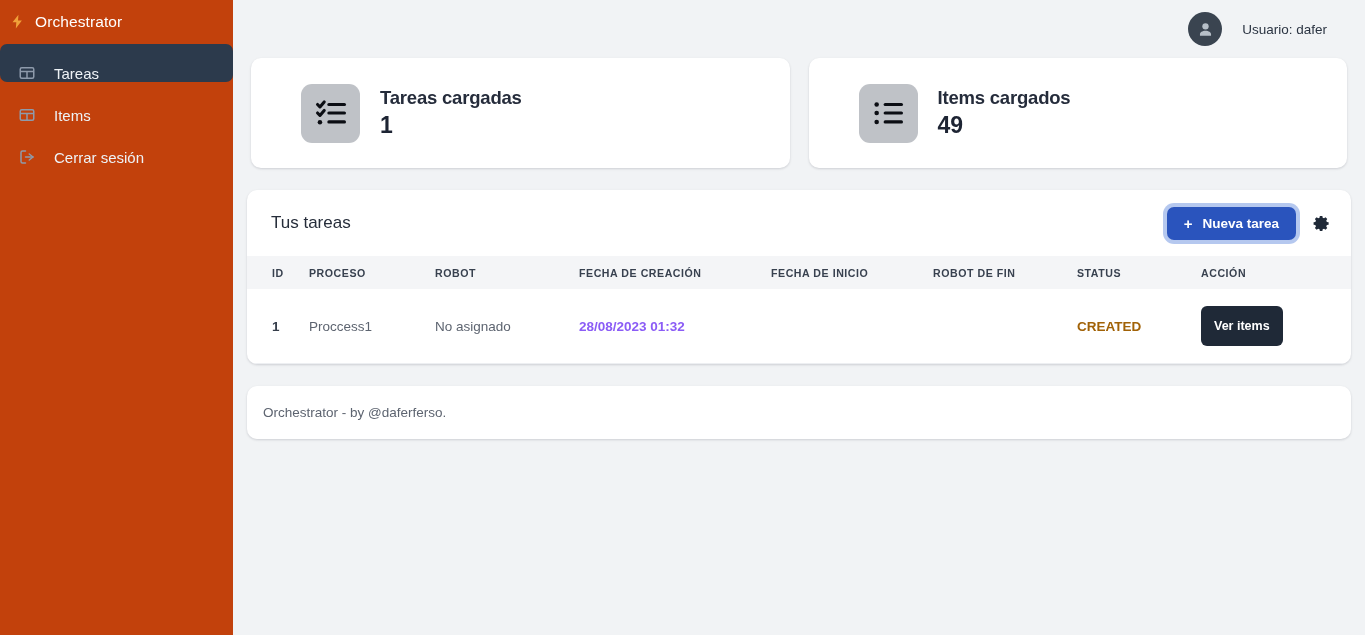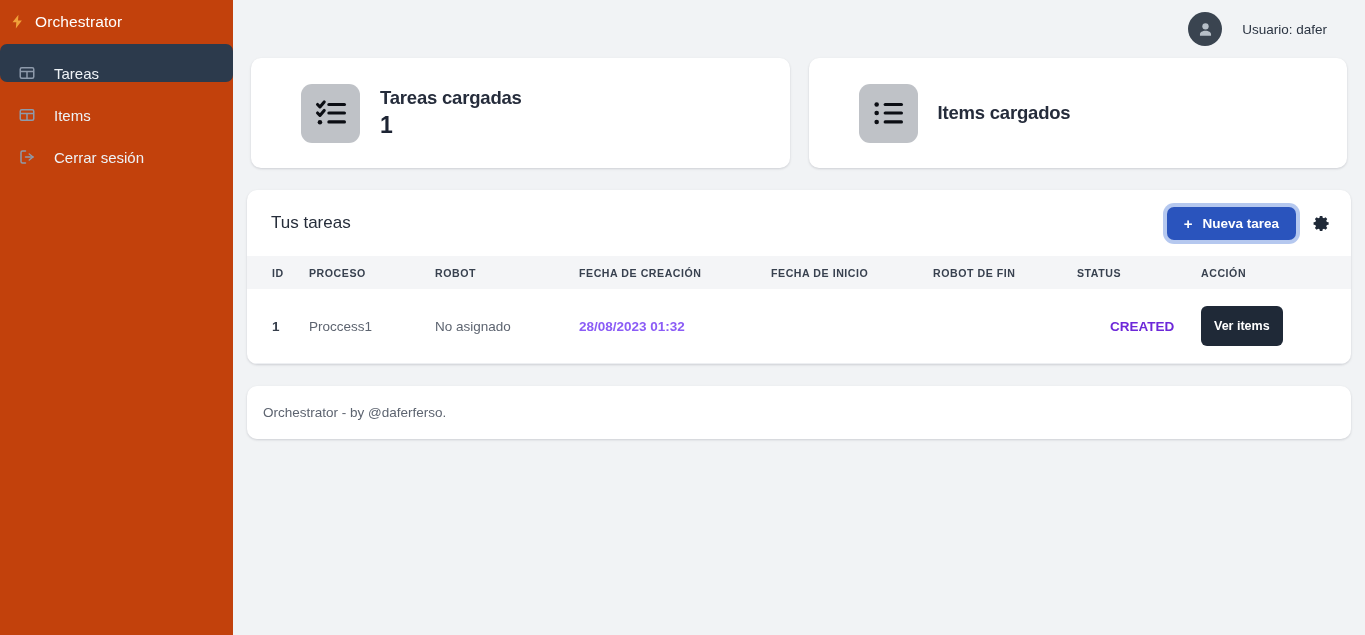--- a/index.html
+++ b/index.html
@@ -119,21 +119,21 @@
   .c-id    { width: 62px; padding-left: 25px; }
   .c-proc  { width: 126px; }
   .c-robot { width: 144px; }
   .c-crea  { width: 192px; }
   .c-ini   { width: 162px; }
   .c-fin   { width: 144px; }
   .c-stat  { width: 124px; }
   .c-acc   { width: auto; }
   td.c-id { color: #363e4b; font-weight: bold; }
   td.c-crea { color: #8b5cf6; font-weight: bold; }
-  .status-created { color: #6d28d9; font-weight: bold; font-size: 13.5px; margin-left: 33px; }
+  .status-created { color: #a16207; font-weight: bold; font-size: 13.5px; }
   .btn-ver {
     background: #1f2937; color: #ffffff; border: none;
     border-radius: 6px; height: 40px; padding: 0 13px;
     font-size: 12.5px; font-weight: bold; cursor: pointer;
     font-family: "Liberation Sans", sans-serif;
   }
 
   
   .footer {
     margin-top: 22px; background: #ffffff; border-radius: 10px;
@@ -222,20 +222,21 @@
               <circle cx="4" cy="6" r="1.6" fill="currentColor" stroke="none"></circle>
               <circle cx="4" cy="12" r="1.6" fill="currentColor" stroke="none"></circle>
               <circle cx="4" cy="18.3" r="1.6" fill="currentColor" stroke="none"></circle>
               <line x1="10" y1="6" x2="21.5" y2="6"></line>
               <line x1="10" y1="12" x2="21.5" y2="12"></line>
               <line x1="10" y1="18.3" x2="21.5" y2="18.3"></line>
             </svg>
         </span>
         <div class="card-txt">
           <span class="card-title">Items cargados</span>
+          <span class="card-value">49</span>
         </div>
       </div>
 
 
     </section>
 
     <section class="panel">
       <div class="panel-head">
         <span class="panel-title">Tus tareas</span>
         <div class="panel-actions">

